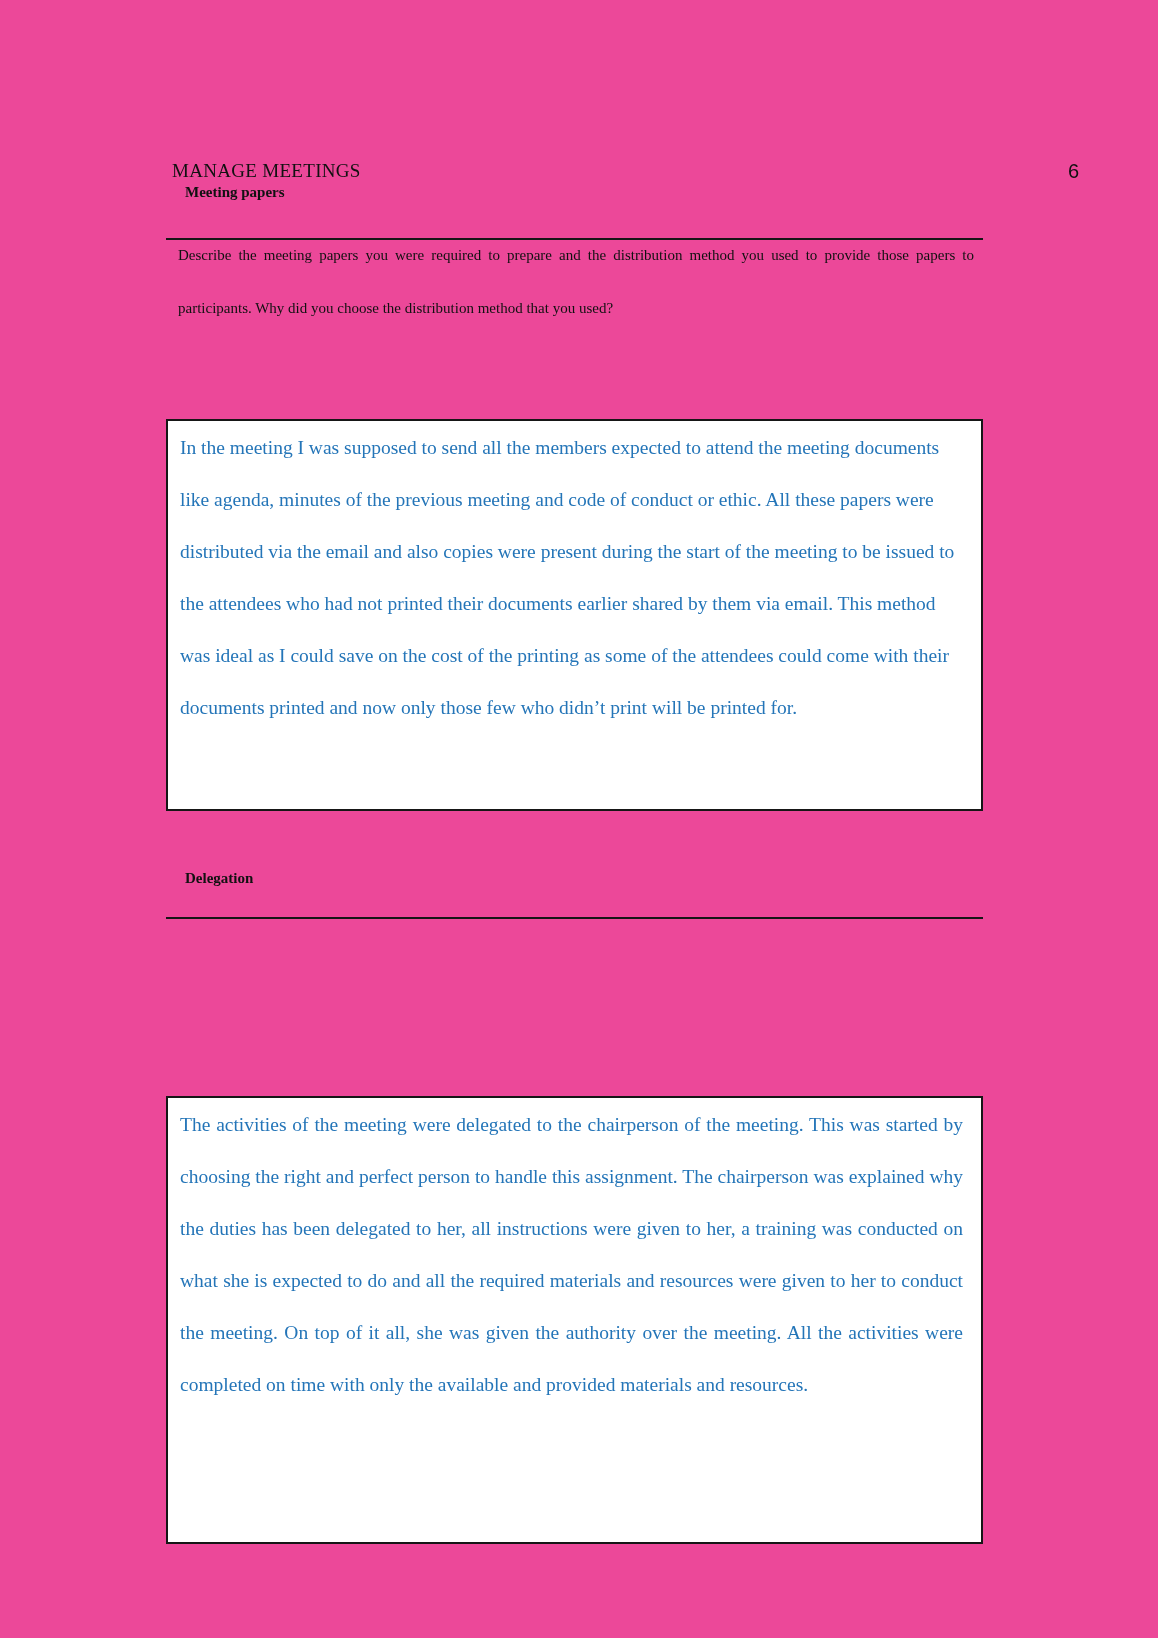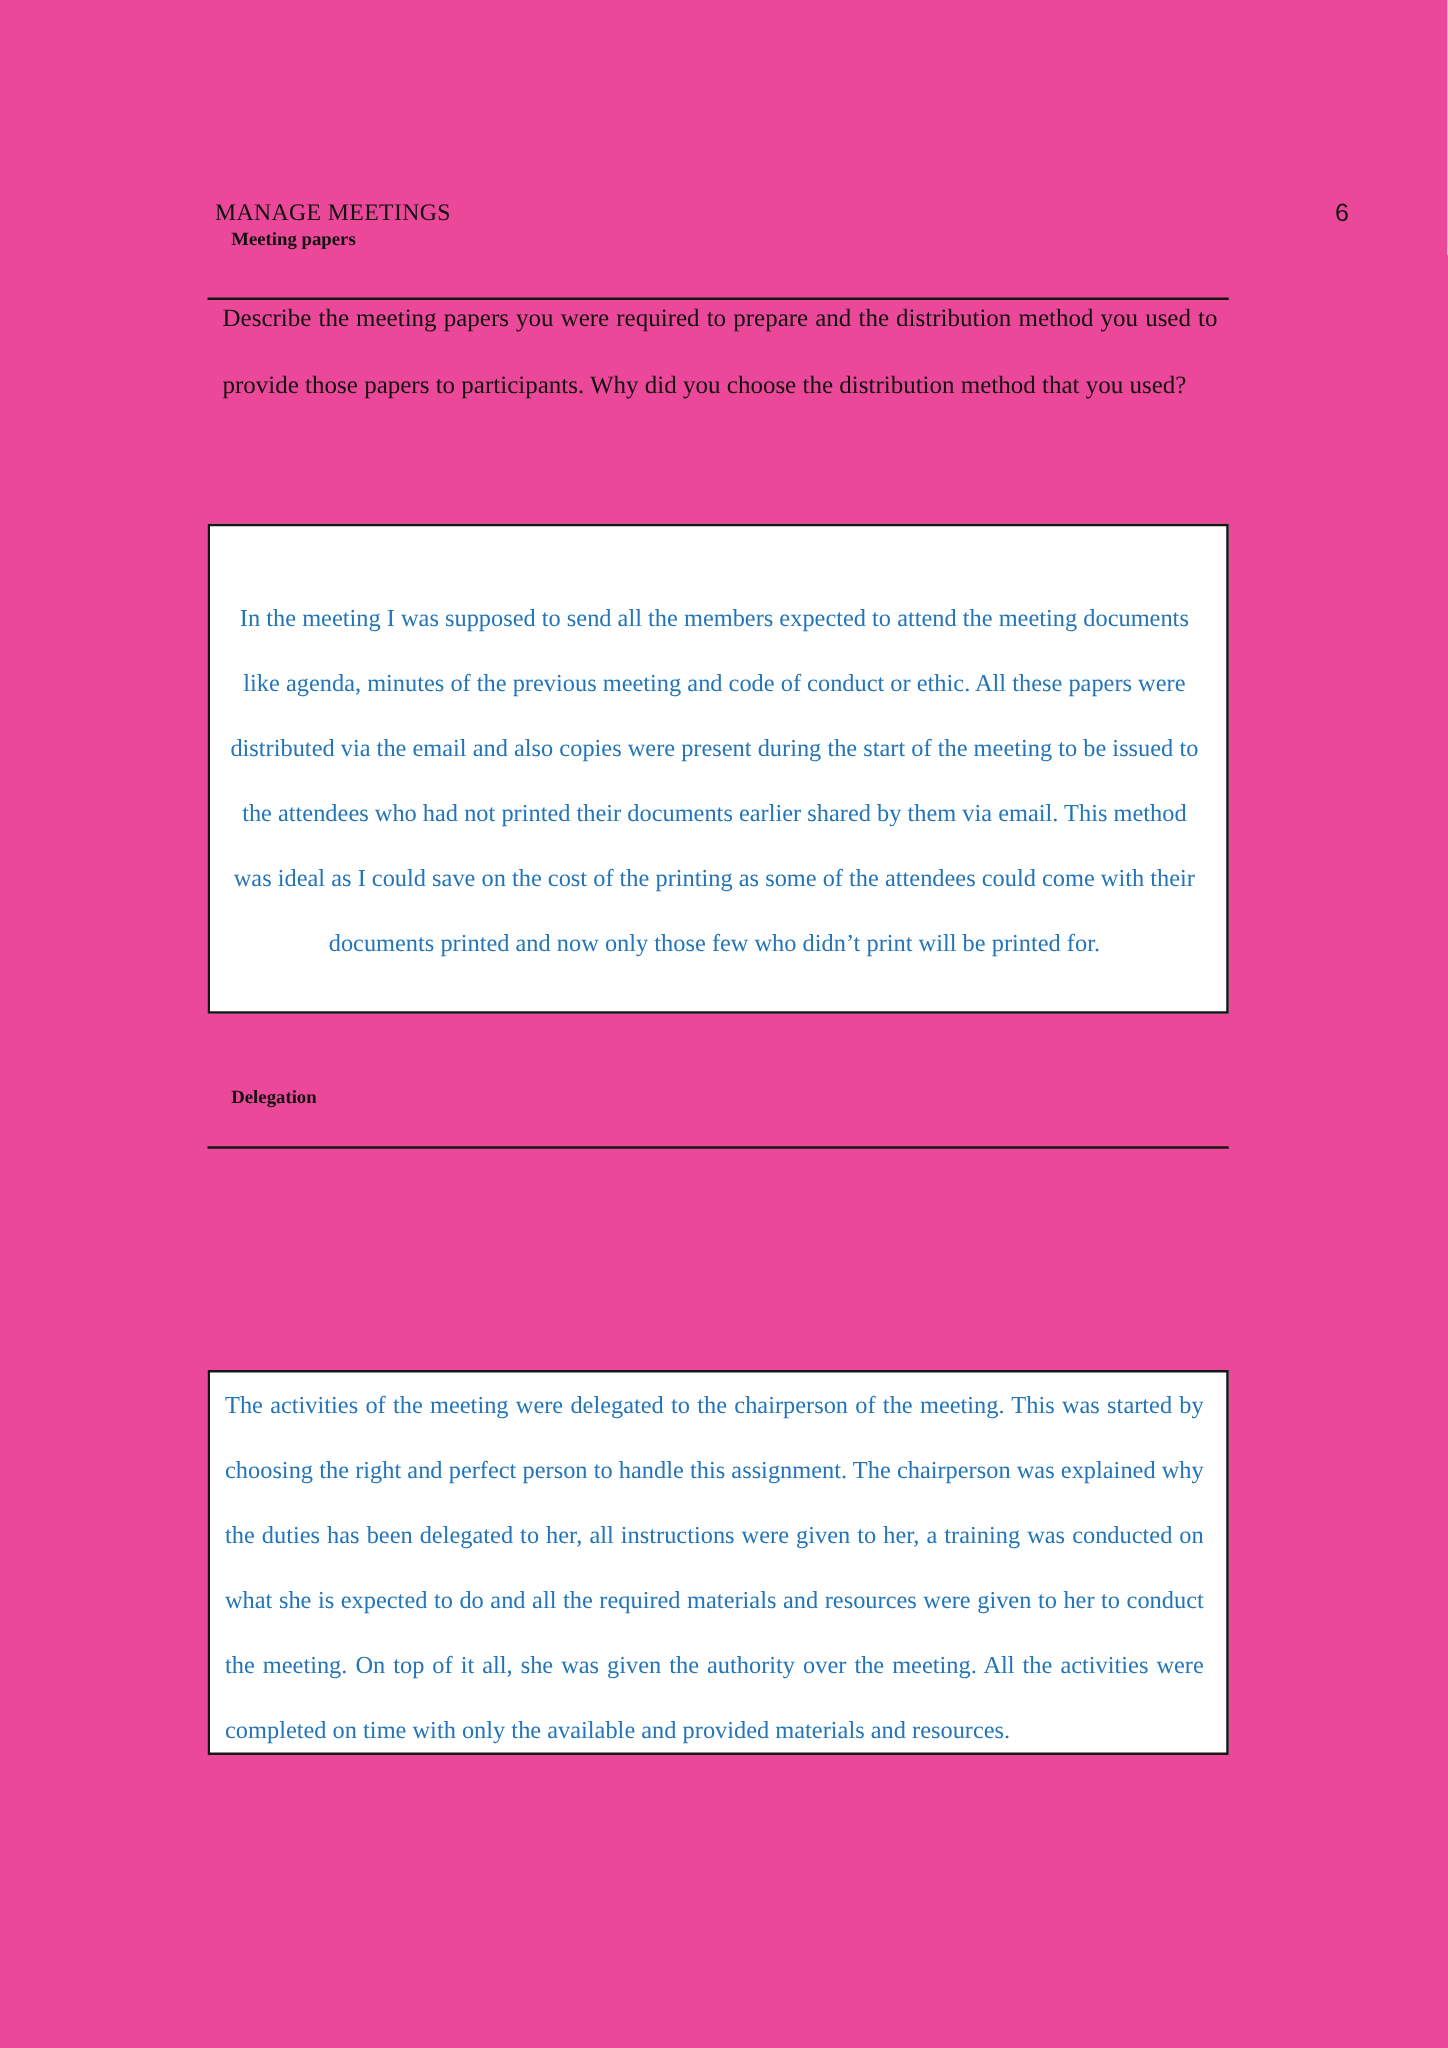--- a/index.html
+++ b/index.html
@@ -47,45 +47,45 @@
     width: 817px;
     height: 0;
     border-top: 2px solid var(--rule-color, #161616);
   }
   #sec1-rule { top: 238px; }
   #sec2-rule { top: 917px; }
   .question {
     position: absolute;
     left: 178px;
     width: 796px;
-    font-size: 20px;
+    font-size: 15px;
     line-height: 53px;
     text-align: justify;
     text-justify: inter-word;
   }
   #q1 { top: 229px; }
   #q2 { top: 908px; }
   .answer-box {
     position: absolute;
     left: 166px;
     width: 817px;
     border: 2px solid var(--rule-color, #161616);
     box-sizing: border-box;
     background: #ffffff;
   }
   #box1 { top: 419px;  height: 392px; }
-  #box2 { top: 1096px; height: 308px; }
+  #box2 { top: 1096px; height: 448px; }
   .answer {
     margin: 0;
     padding: 1px 18px 0 12px;
     font-size: 19.5px;
     line-height: 52px;
     color: var(--answer-color, #2475B8);
   }
-  #box1 .answer { text-align: center; margin-top: 48px; }
+  #box1 .answer { text-align: left; }
   #box2 .answer { text-align: justify; text-justify: inter-word; }
 </style>
 </head>
 <body>
 
 <div class="page">
 
   <div class="hdr-title">MANAGE MEETINGS</div>
 
   <div class="page-num">6</div>

